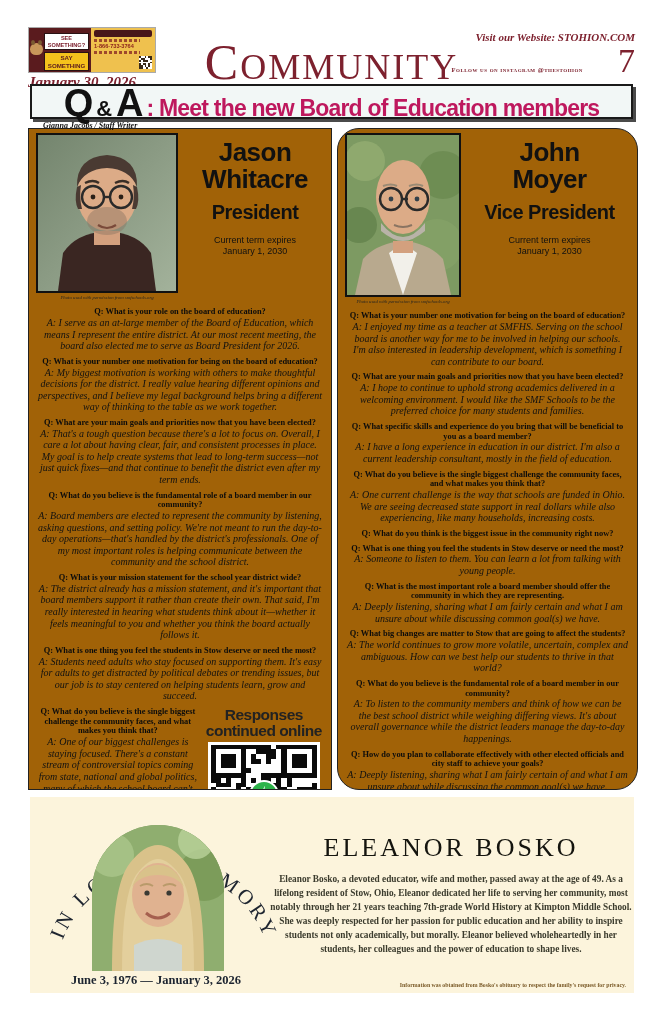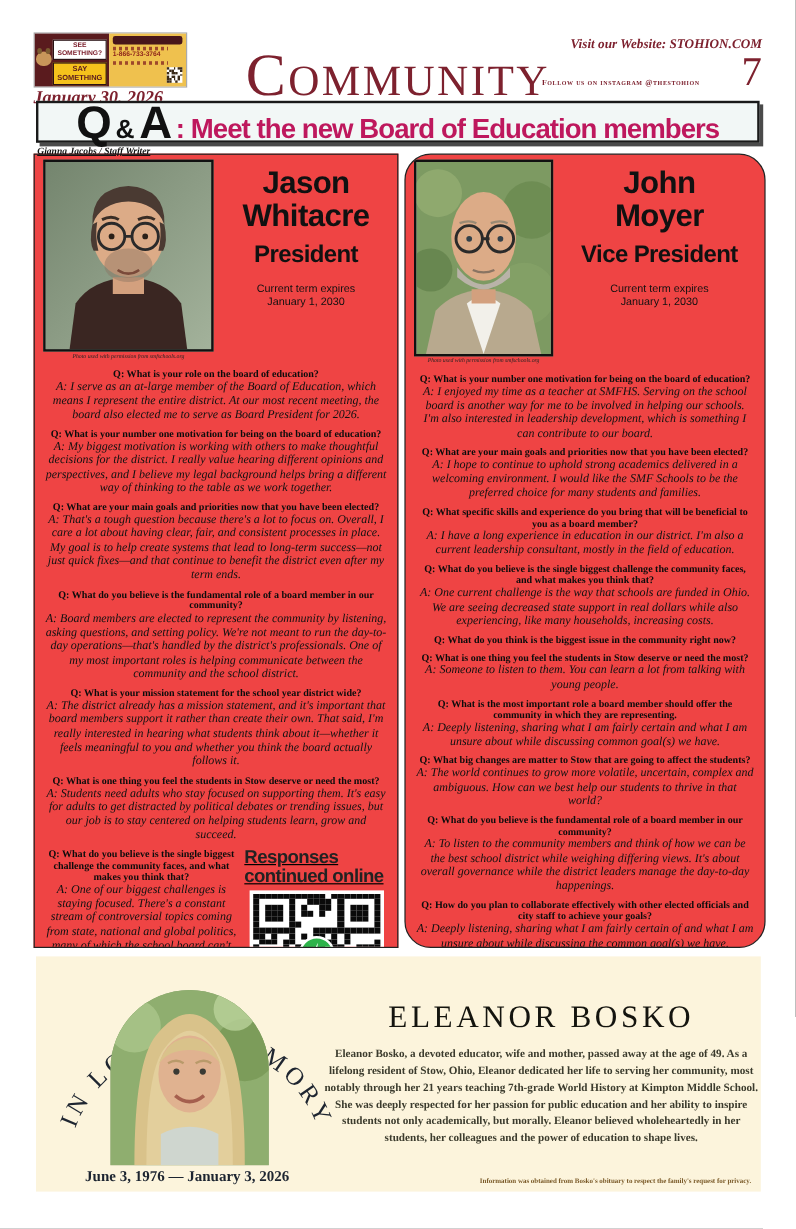--- a/index.html
+++ b/index.html
@@ -35,24 +35,24 @@
       color:#7d212e;font-variant:small-caps;letter-spacing:.5px;}
   .page-num{position:absolute;right:28px;top:42px;font:34px "Liberation Serif",serif;color:#7d212e;}
 
   
   .headline-box{position:absolute;left:30px;top:84px;width:603px;height:35px;background:#f2f7f6;
       border:2px solid #1a1a1a;box-shadow:3px 3px 0 #4a4a4a;box-sizing:border-box;z-index:2;
       display:flex;align-items:baseline;justify-content:center;gap:4px;padding-top:0;}
   .hl-q,.hl-a{font:900 38px/0.9 "Liberation Sans",sans-serif;color:#111;letter-spacing:-1px;}
   .hl-amp{font:900 22px/0.9 "Liberation Sans",sans-serif;color:#111;}
   .hl-rest{font:800 23px/0.95 "Liberation Sans",sans-serif;color:#be185d;letter-spacing:-0.8px;font-weight:bold;}
-  .byline{position:absolute;left:31px;top:121px;font:bold italic 8px "Liberation Serif",serif;color:#111;z-index:3;text-decoration:underline;}
+  .byline{position:absolute;left:43px;top:121px;font:bold italic 8px "Liberation Serif",serif;color:#111;z-index:3;}
 
   
-  .col{position:absolute;top:128px;height:662px;background:#ef4444;border:1.5px solid #222;
+  .col{position:absolute;top:128px;height:662px;background:#a16207;border:1.5px solid #222;
       box-sizing:border-box;padding:4px 7px;overflow:hidden;}
   .col-left{left:28px;width:304px;}
   .col-right{left:337px;width:301px;border-radius:22px;}
   .profile{display:flex;gap:8px;margin-bottom:6px;}
   .photo-wrap{flex:0 0 auto;text-align:center;}
   .photo{border:2px solid #111;overflow:hidden;background:#9aa894;}
   .photo svg{display:block;}
   .photo-caption{font:italic 4.8px/1.3 "Liberation Serif",serif;color:#222;margin-top:2px;}
   .info{flex:1;text-align:center;padding-top:6px;}
   .member-name{font:bold 26px/1.05 "Liberation Sans",sans-serif;color:#111;letter-spacing:-0.5px;
@@ -60,21 +60,21 @@
   .member-title{font:bold 20px/1.05 "Liberation Sans",sans-serif;color:#111;margin-top:8px;letter-spacing:-0.5px;}
   .member-term{font:9px/1.3 "Liberation Sans",sans-serif;color:#111;margin-top:12px;}
 
   .qa-item{margin:0 2px 5px;}
   .qa-q{font-weight:bold;font-size:8.4px;line-height:1.16;text-align:center;color:#0c0c0c;
       font-family:"Liberation Serif",serif;}
   .qa-a{font-style:italic;font-size:10px;line-height:1.16;text-align:center;color:#111;
       font-family:"Liberation Serif",serif;}
   .split-row{display:flex;gap:4px;align-items:flex-start;}
   .split-left{width:57%;}
-  .split-right{width:43%;text-decoration:underline;}
+  .split-right{width:43%;text-align:center;}
   .responses-label{font:800 15.5px/1.02 "Liberation Sans",sans-serif;color:#222;letter-spacing:-0.5px;margin-bottom:3px;}
   .qr-wrap{position:relative;width:112px;height:106px;margin:0 auto;background:#fff;padding:3px;box-sizing:border-box;}
   .qr-grid{width:100%;height:100%;display:grid;grid-template-columns:repeat(21,1fr);grid-template-rows:repeat(21,1fr);}
   .qr-grid div.on{background:#0a0a0a;}
   .qr-logo{position:absolute;left:50%;top:50%;width:26px;height:26px;transform:translate(-50%,-50%);
       background:#2db34a;border-radius:50%;border:2px solid #fff;}
   .qr-bolt{position:absolute;left:7px;top:4px;width:12px;height:17px;background:#fff;
       clip-path:polygon(60% 0,22% 55%,46% 55%,38% 100%,80% 40%,52% 40%);}
 
   

